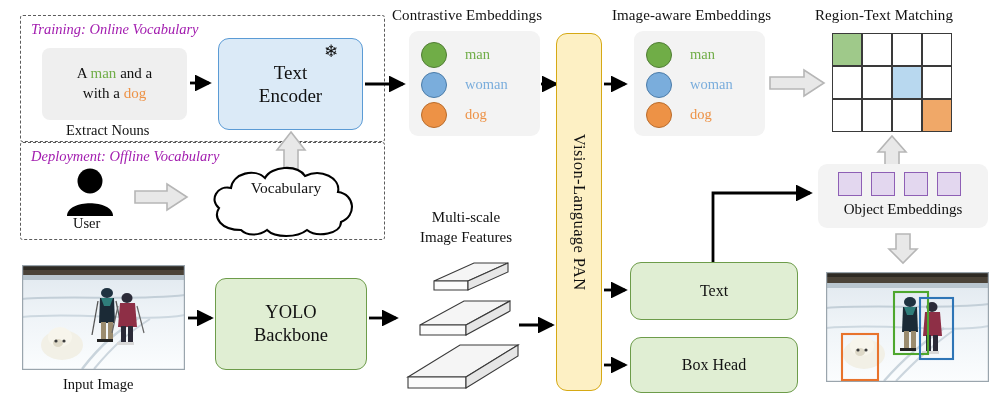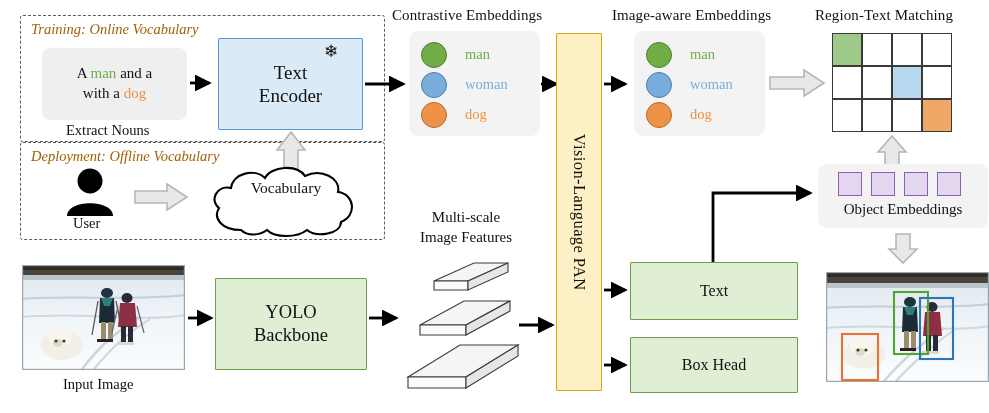--- a/index.html
+++ b/index.html
@@ -2,26 +2,26 @@
 <html><head>
 <meta charset="utf-8">
 <style>
   html,body{margin:0;padding:0;background:#ffffff;}
   body{width:989px;height:413px;position:relative;overflow:hidden;
        font-family:"Liberation Serif",serif;color:#111;}
   .abs{position:absolute;}
   .ttl{font-size:15px;letter-spacing:.1px;white-space:nowrap;}
   .dashbox{border:1.4px dashed #5b5b5b;border-radius:3px;box-sizing:border-box;}
   .grayPanel{background:#f3f3f3;border-radius:9px;box-sizing:border-box;}
-  .rbox{border-radius:1px;box-sizing:border-box;display:flex;align-items:center;
+  .rbox{border-radius:11px;box-sizing:border-box;display:flex;align-items:center;
         justify-content:center;text-align:center;line-height:1.22;}
   .blueBox{background:#dbeaf7;border:1.7px solid #5b9bd5;}
   .greenBox{background:#e0eed3;border:1.6px solid #6d9c4a;}
   .yellowBox{background:#fdf0c4;border:1.8px solid #d6a914;}
-  .sect-italic{font-style:italic;color:#a16207;font-size:14.5px;white-space:nowrap;}
+  .sect-italic{font-style:italic;color:#a21caf;font-size:14.5px;white-space:nowrap;}
   .cap{font-size:14.5px;white-space:nowrap;text-align:center;}
   .word{font-size:14.5px;}
   .vpan{transform:rotate(90deg);transform-origin:center center;white-space:nowrap;
         font-size:16.5px;letter-spacing:.4px;}
   svg{display:block;overflow:visible;}
   .sentbox{background:#efefef;border-radius:8px;box-sizing:border-box;
            display:flex;align-items:center;justify-content:center;}
   .sent{font-size:15px;line-height:1.33;text-align:center;}
   .c-man{color:#70ad47;}
   .c-woman{color:#7aadd c;}

